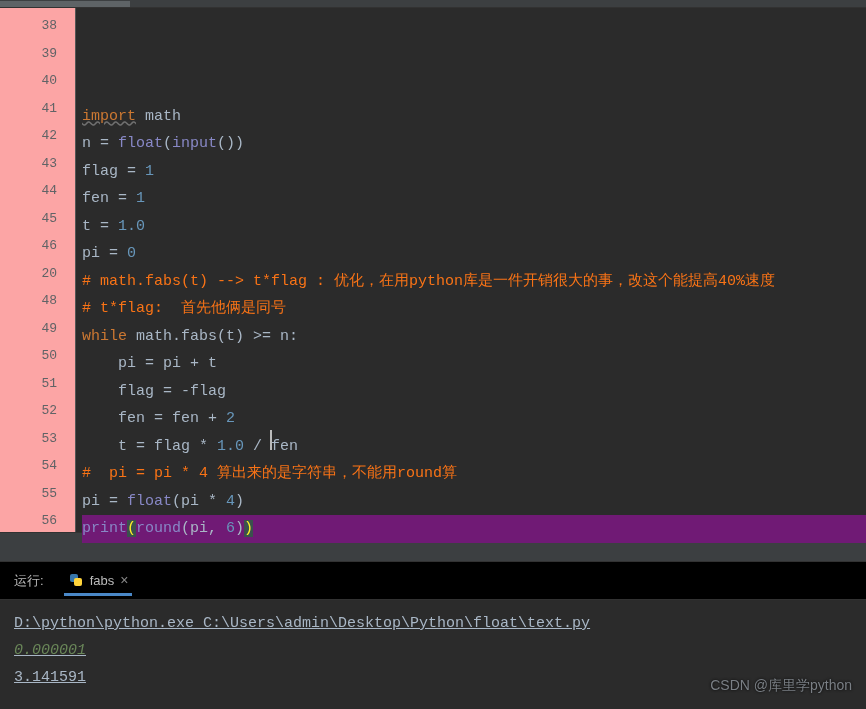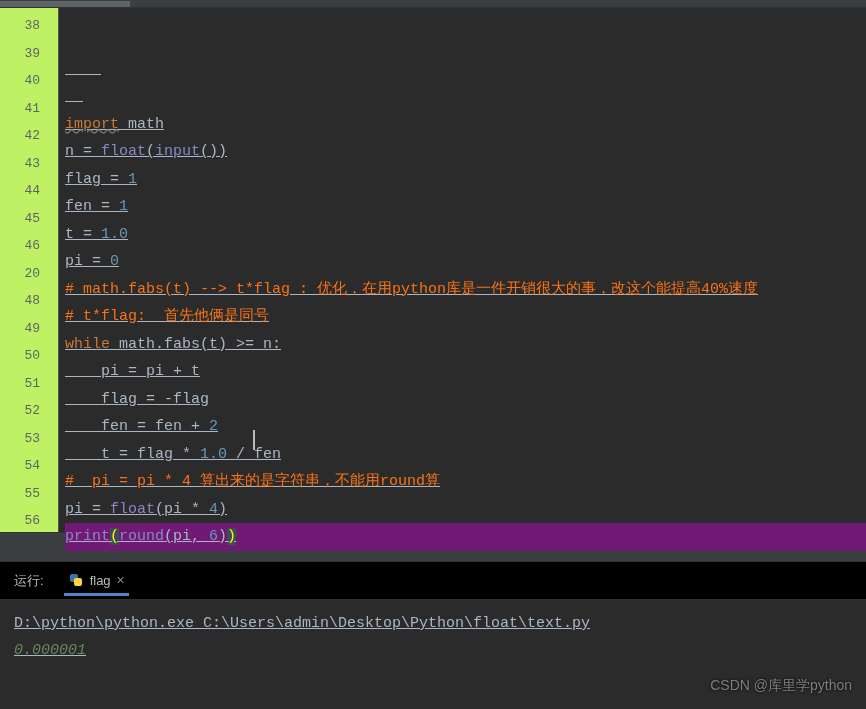--- a/index.html
+++ b/index.html
@@ -24,41 +24,40 @@
       height: 6px;
       background: #5e6366;
       margin-top: 1px;
     }
     .editor {
       display: flex;
       height: 524px;
       background: #2b2b2b;
     }
     .gutter {
-      width: 59px;
-      background: #bef264;
+      width: 76px;
+      background: #fca5a5;
       text-align: right;
       padding-right: 18px;
       padding-top: 4px;
       color: #606366;
       font-size: 13px;
       line-height: 27.5px;
       border-right: 1px solid #555;
       user-select: none;
     }
     .gutter .line-num { display: block; }
     .code {
       flex: 1;
       padding-left: 6px;
-      padding-top: 20px;
+      padding-top: 12px;
       font-size: 15px;
       line-height: 27.5px;
       white-space: pre;
       position: relative;
-      text-decoration: underline;
     }
     .code-line { display: block; height: 27.5px; }
     .hl-line { background: #701a75; }
     .kw { color: #cc7832; }
     .kw-u { color: #cc7832; text-decoration: underline wavy #707070; }
     .num { color: #6897bb; }
     .builtin { color: #8888c6; }
     .comment { color: #f97316; text-align: right; }
     .ident { color: #a9b7c6; }
     .bracket-hl { background: #3b514d; color: #ffef28; }
@@ -178,23 +177,24 @@
     <div class="caret"></div>
   <span class="code-line"><span class="kw-u">import</span><span class="ident"> </span><span class="ident">math</span></span><span class="code-line"><span class="ident">n </span><span class="ident">= </span><span class="builtin">float</span><span class="ident">(</span><span class="builtin">input</span><span class="ident">())</span></span><span class="code-line"><span class="ident">flag = </span><span class="num">1</span></span><span class="code-line"><span class="ident">fen = </span><span class="num">1</span></span><span class="code-line"><span class="ident">t = </span><span class="num">1.0</span></span><span class="code-line"><span class="ident">pi = </span><span class="num">0</span></span><span class="code-line"><span class="comment"># math.fabs(t) --&gt; t*flag : 优化，在用python库是一件开销很大的事，改这个能提高40%速度</span></span><span class="code-line"><span class="comment"># t*flag:  首先他俩是同号</span></span><span class="code-line"><span class="kw">while </span><span class="ident">math.fabs(t) &gt;= n:</span></span><span class="code-line"><span class="ident">    pi = pi + t</span></span><span class="code-line"><span class="ident">    flag = -flag</span></span><span class="code-line"><span class="ident">    fen = fen + </span><span class="num">2</span></span><span class="code-line"><span class="ident">    t = flag * </span><span class="num">1.0</span><span class="ident"> / fen</span></span><span class="code-line"><span class="comment">#  pi = pi * 4 算出来的是字符串，不能用round算</span></span><span class="code-line"><span class="ident">pi = </span><span class="builtin">float</span><span class="ident">(pi * </span><span class="num">4</span><span class="ident">)</span></span><span class="code-line hl-line"><span class="builtin">print</span><span class="bracket-hl">(</span><span class="builtin">round</span><span class="ident">(pi</span><span class="ident">, </span><span class="num">6</span><span class="ident">)</span><span class="bracket-hl">)</span></span><span class="code-line"></span><span class="code-line"></span><span class="code-line"></span></div>
 </div>
 
 <div class="divider"></div>
 
 <div class="run-panel-tabs">
   <span class="run-label">运行:</span>
   <div class="run-tab">
     <span class="py-icon"></span>
-    <span>flag</span>
+    <span>fabs</span>
     <span class="close-x">×</span>
   </div>
 </div>
 
 <div class="console" id="console">
     <span class="console-line ident">D:\python\python.exe C:\Users\admin\Desktop\Python\float\text.py</span>
     <span class="console-line input-echo">0.000001</span>
+    <span class="console-line ident">3.141591</span>
   </div>
 
 <div class="watermark">CSDN @库里学python</div>
 
 </body></html>

